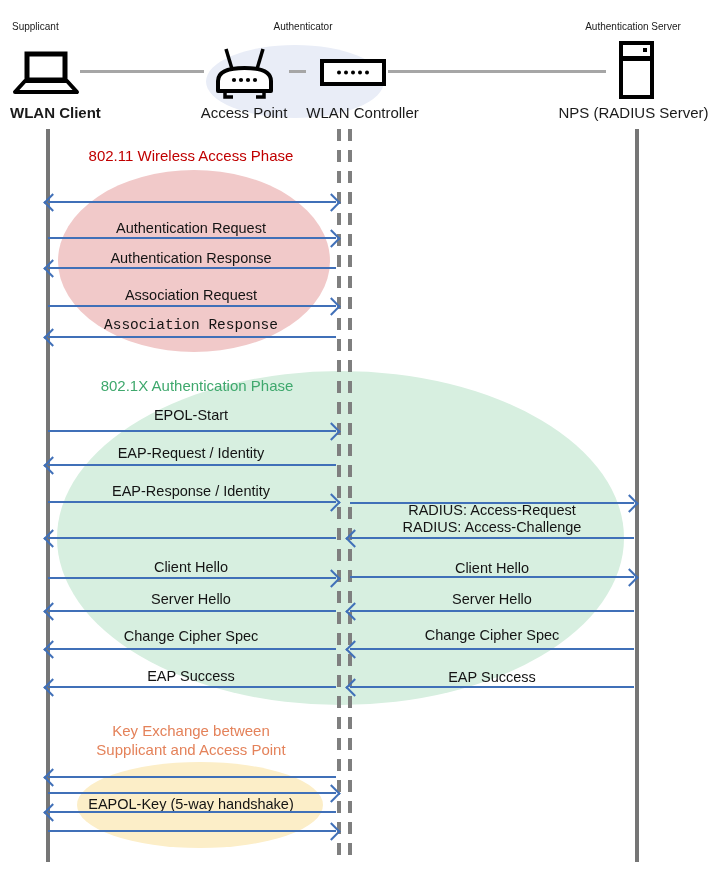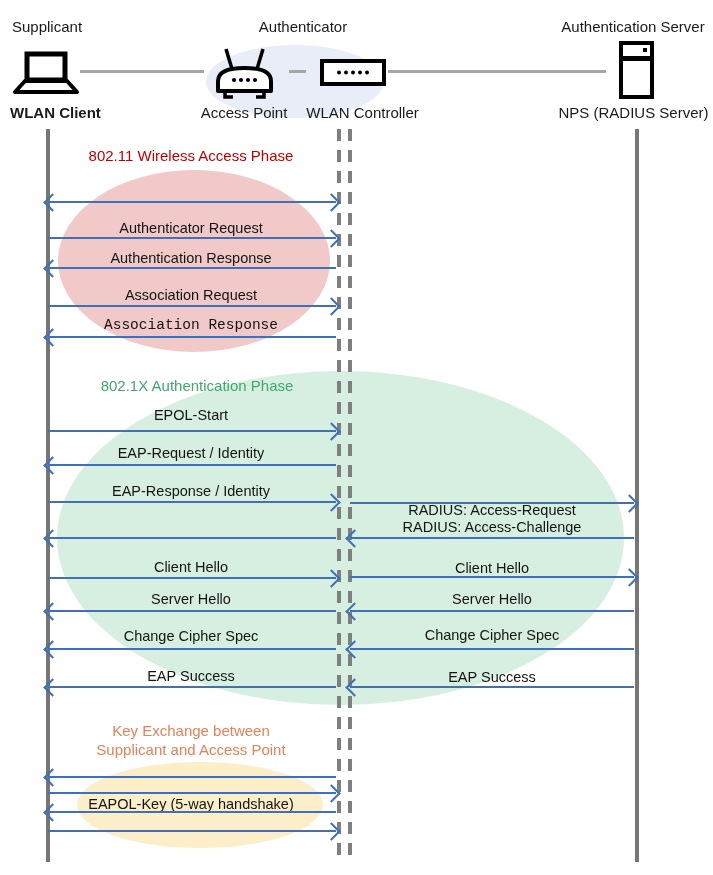--- a/index.html
+++ b/index.html
@@ -4,21 +4,21 @@
 <style>
   html,body { margin:0; padding:0; background:#fff; }
   .canvas {
     position:relative; width:713px; height:875px; background:#fff;
     font-family:"Liberation Sans", sans-serif; color:#1f1f1f; overflow:hidden;
   }
   .abs { position:absolute; }
   .txt { font-size:15px; line-height:18px; white-space:nowrap; }
   .ctr { text-align:center; }
   
-  .role-label { font-size:15px; color:#1a1a1a; }
+  .role-label { font-size:10px; color:#1a1a1a; }
   .device-label { font-size:15px; color:#1a1a1a; }
   .connector { height:3px; background:#a6a6a6; top:70px; }
   .hub-ellipse { left:206px; top:45px; width:178px; height:73px; border-radius:50%; background:#e9edf7; }
   
   .lifeline { top:129px; height:733px; width:4px; background:#767676; }
   .lifeline.dashed { background:repeating-linear-gradient(to bottom,#7f7f7f 0 12px, transparent 12px 21px); }
   
   .phase-ellipse { border-radius:50%; }
   .pe-pink  { left:58px; top:170px; width:272px; height:182px; background:#f1c9c9; }
   .pe-green { left:57px; top:371px; width:567px; height:334px; background:#d7efe0; }
@@ -110,21 +110,21 @@
   <div class="abs phase-title pt-red ctr" style="left:55px; top:146px; width:272px;">802.11 Wireless Access Phase</div>
   <div class="abs phase-title pt-green ctr" style="left:60px; top:376px; width:274px;">802.1X Authentication Phase</div>
   <div class="abs phase-title pt-orange ctr" style="left:55px; top:721px; width:272px;">Key Exchange between</div>
   <div class="abs phase-title pt-orange ctr" style="left:55px; top:740px; width:272px;">Supplicant and Access Point</div>
 
   <div class="arrow arr-l" style="top:201px;">
       <span class="chev l"></span>
       <span class="chev r"></span>
     </div>
 
-  <div class="abs msg-label lab-l ctr" style="top:219px;">Authenticator Request</div>
+  <div class="abs msg-label lab-l ctr" style="top:219px;">Authentication Request</div>
   <div class="arrow arr-l" style="top:237px;">
       <span class="chev r"></span>
     </div>
 
   <div class="abs msg-label lab-l ctr" style="top:249px;">Authentication Response</div>
   <div class="arrow arr-l" style="top:267px;">
       <span class="chev l"></span>
     </div>
 
   <div class="abs msg-label lab-l ctr" style="top:286px;">Association Request</div>

